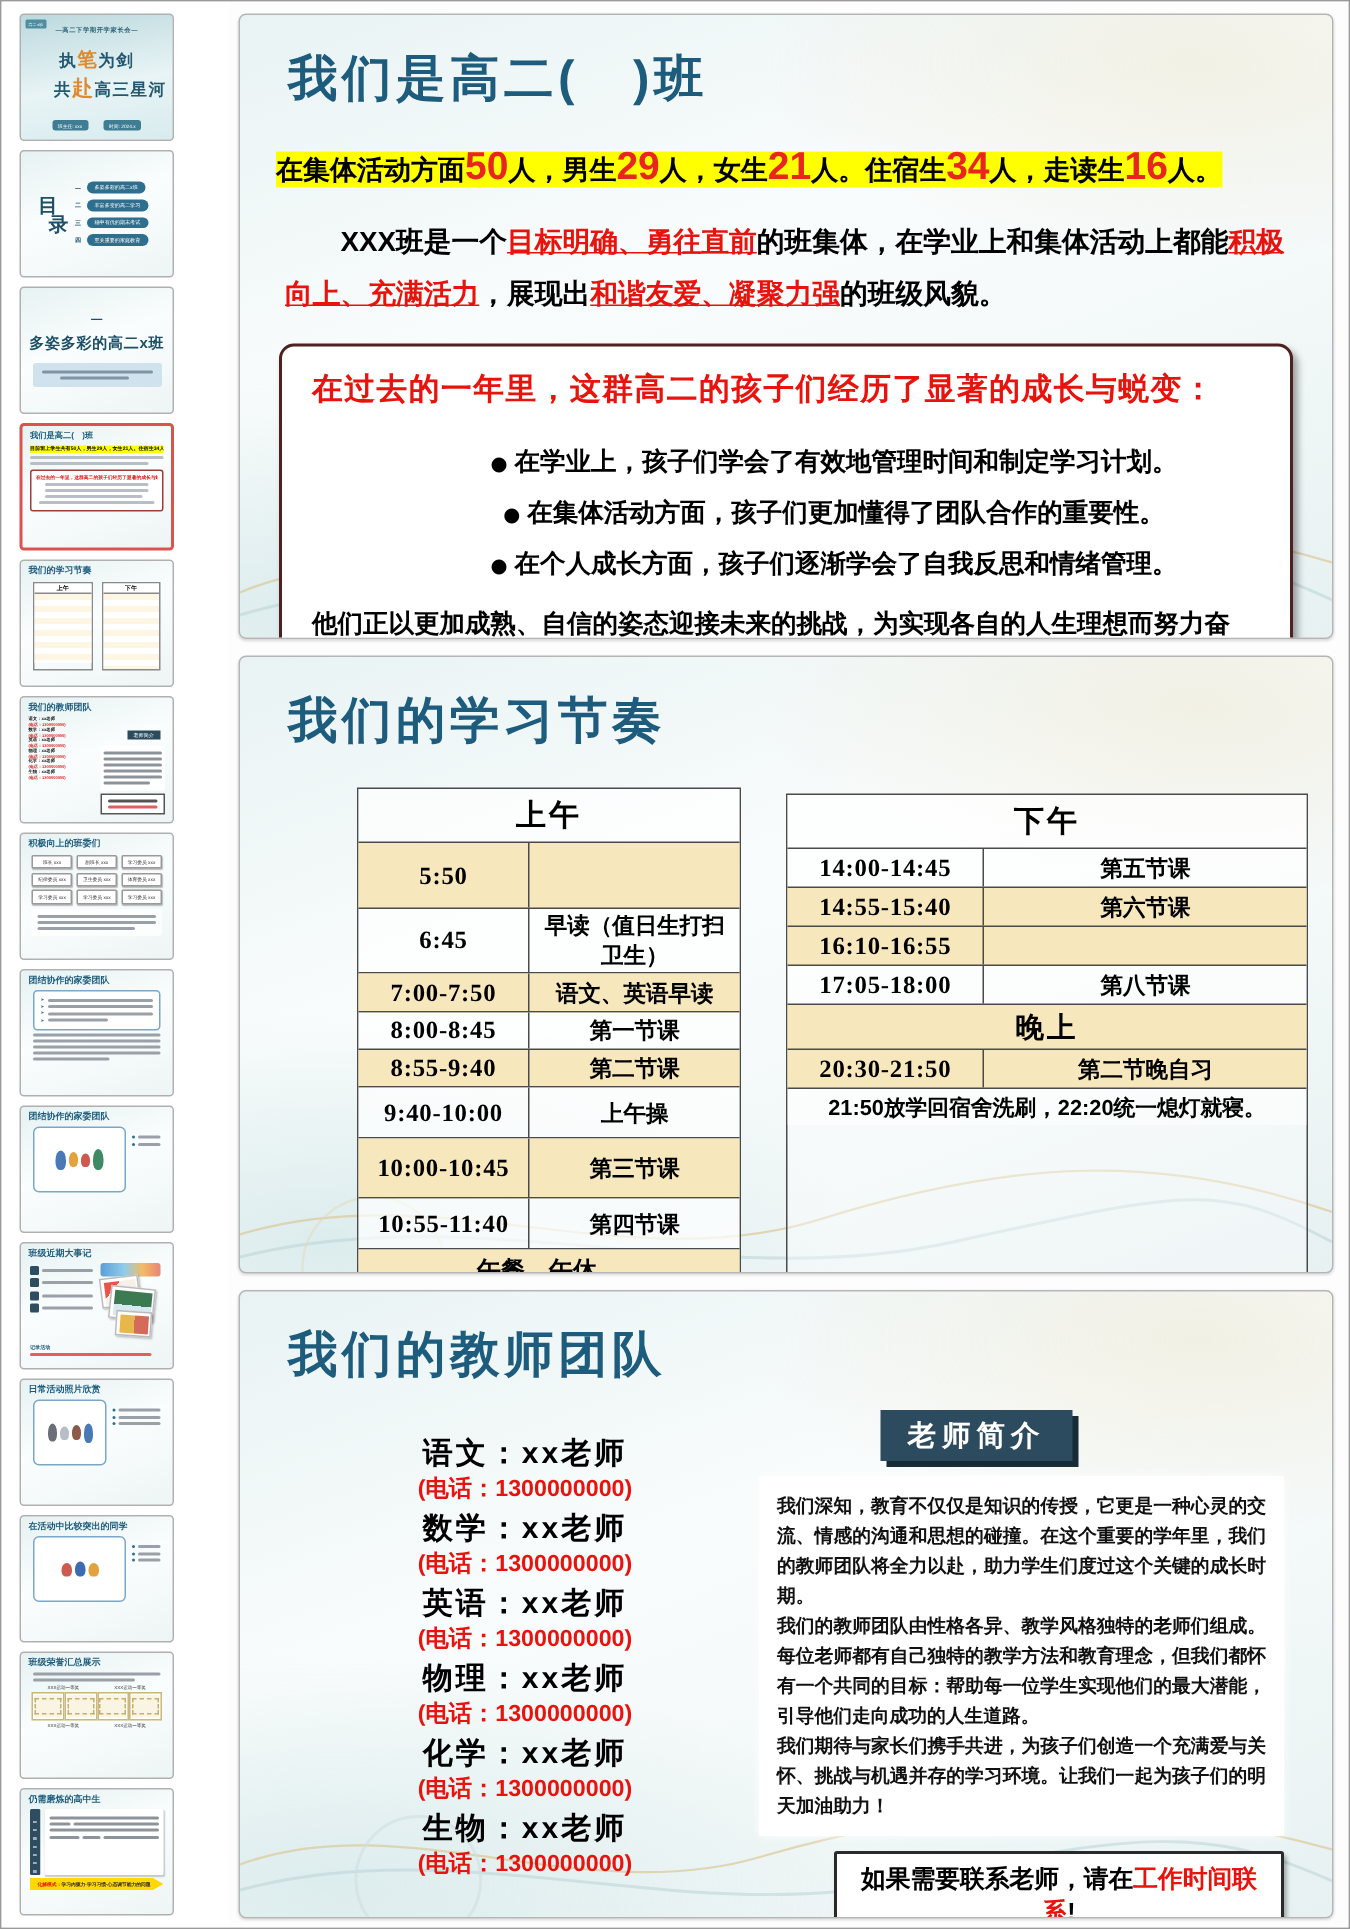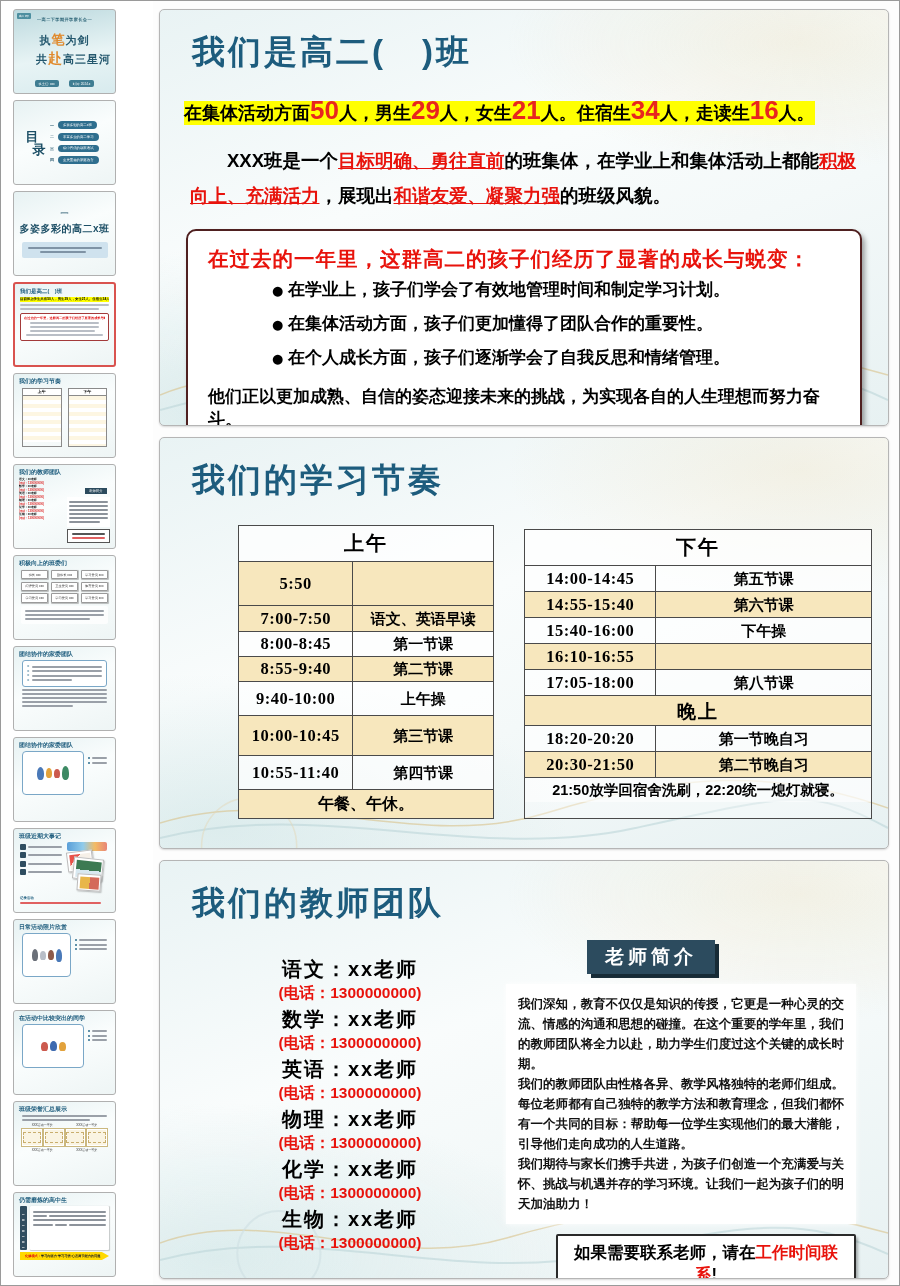--- a/index.html
+++ b/index.html
@@ -132,42 +132,42 @@
 
   
   .stats-line{margin:26px 0 0 24px;font-size:18px;font-weight:bold;color:#000;white-space:nowrap;position:relative;}
   .stats-line .hl{background:#ffff00;padding:2px 0;}
   .stats-line .num{color:#e8251f;font-size:26px;line-height:18px;}
   .intro-par{margin:18px 28px 0 30px;font-size:18.5px;line-height:35px;font-weight:bold;color:#000;text-indent:2em;position:relative;}
   .intro-par .red{color:#e8130c;text-decoration:underline;}
   .grow-box{margin:16px 26px 0 26px;background:#fff;border:2.5px solid #4f2020;border-radius:10px;
             box-shadow:3px 4px 5px rgba(0,0,0,.35);padding:14px 20px 12px;position:relative;}
   .grow-head{color:#e8130c;font-size:20.5px;font-weight:bold;font-family:"DejaVu Serif","Liberation Serif",serif;letter-spacing:1px;}
-  .grow-bullets{margin:0 0 0 64px;list-style:none;}
+  .grow-bullets{margin:19px 0 0 64px;list-style:none;text-align:center;}
   .grow-bullets li{font-size:17px;font-weight:bold;line-height:33px;font-family:"DejaVu Serif","Liberation Serif",serif;color:#000;}
   .grow-bullets li::before{content:"● ";font-size:13px;}
   .grow-foot{margin-top:10px;font-size:17px;font-weight:bold;font-family:"DejaVu Serif","Liberation Serif",serif;color:#000;}
 
   
   .tables{display:flex;gap:30px;margin:22px 0 0 78px;position:relative;}
   .sched{border:1.6px solid #4a4a4a;background:rgba(255,255,255,.35);}
   .sched.left{width:256px;}
   .sched.right{width:348px;margin-top:4px;}
   .sch-hdr{font-size:20px;font-weight:bold;text-align:center;padding:4px 0;border-bottom:1.2px solid #4a4a4a;background:rgba(255,255,255,.6);letter-spacing:2px;}
   .trow{display:flex;border-bottom:1.2px solid #4a4a4a;}
   .trow:last-child{border-bottom:none;}
   .trow.shade{background:#f7e7bd;}
   .trow.plain{background:rgba(255,255,255,.55);}
   .tcell{display:flex;align-items:center;justify-content:center;text-align:center;}
   .tc-time{width:45%;border-right:1.2px solid #4a4a4a;font-weight:bold;font-size:16.5px;letter-spacing:.5px;font-family:Liberation Serif, serif;}
   .sched.right .tc-time{width:38%;}
   .tc-act{flex:1;font-weight:bold;font-size:15px;font-family:"DejaVu Serif","Liberation Serif",serif;padding:1px 4px;line-height:20px;}
   .span-cell{flex:1;font-weight:bold;font-size:16px;font-family:"DejaVu Serif","Liberation Serif",serif;}
   .ev-hdr{font-size:19px !important;font-family:"Liberation Sans",sans-serif !important;letter-spacing:2px;}
-  .rh30{min-height:30px;align-items:flex-end;}.rh44{min-height:44px;}.rh48{min-height:48px;}.rh26{min-height:26px;}
+  .rh30{min-height:30px;}.rh44{min-height:44px;}.rh48{min-height:48px;}.rh26{min-height:26px;}
   .rh25{min-height:25px;}.rh34{min-height:34px;}.rh40{min-height:40px;}.rh28{min-height:28px;}.rh24{min-height:24px;}
 
   
   .s3-body{display:flex;margin:14px 0 0 60px;position:relative;}
   .teachers{width:260px;text-align:center;padding-top:16px;}
   .t-subj{font-size:20px;font-weight:bold;color:#000;letter-spacing:2px;line-height:26px;}
   .t-phone{font-size:15.5px;font-weight:bold;color:#e8130c;line-height:21px;margin-bottom:3px;}
   .s3-right{width:350px;margin-left:26px;display:flex;flex-direction:column;}
   .badge{align-self:center;margin-left:-60px;background:#2c4b5e;color:#fff;font-size:19px;font-weight:bold;letter-spacing:4px;padding:4px 18px;box-shadow:4px 4px 0 #172b36;}
   .intro-box{margin-top:10px;background:#fff;padding:10px 12px;box-shadow:0 0 6px rgba(255,255,255,.9);}
@@ -542,20 +542,24 @@
         <circle cx="90" cy="118" r="48" stroke="#e3d7b8" fill="none" stroke-width="1.5" opacity="0.5"></circle>
       </svg>
       <div class="slide-title">我们的学习节奏</div>
       <div class="tables">
 
         <div class="sched left">
           <div class="sch-hdr">上午</div>
           <div class="trow shade rh44">
               <div class="tcell tc-time">5:50</div>
             </div>
+          <div class="trow plain rh26">
+              <div class="tcell tc-time">6:45</div>
+              <div class="tcell tc-act">早读（值日生打扫卫生）</div>
+            </div>
           <div class="trow shade rh26">
               <div class="tcell tc-time">7:00-7:50</div>
               <div class="tcell tc-act">语文、英语早读</div>
             </div>
           <div class="trow plain rh25">
               <div class="tcell tc-time">8:00-8:45</div>
               <div class="tcell tc-act">第一节课</div>
             </div>
           <div class="trow shade rh25">
               <div class="tcell tc-time">8:55-9:40</div>
@@ -581,37 +585,29 @@
         <div class="sched right">
           <div class="sch-hdr">下午</div>
           <div class="trow plain rh26">
               <div class="tcell tc-time">14:00-14:45</div>
               <div class="tcell tc-act">第五节课</div>
             </div>
           <div class="trow shade rh26">
               <div class="tcell tc-time">14:55-15:40</div>
               <div class="tcell tc-act">第六节课</div>
             </div>
-          <div class="trow plain rh26">
-              <div class="tcell tc-time">15:40-16:00</div>
-              <div class="tcell tc-act">下午操</div>
-            </div>
           <div class="trow shade rh26">
               <div class="tcell tc-time">16:10-16:55</div>
             </div>
           <div class="trow plain rh26">
               <div class="tcell tc-time">17:05-18:00</div>
               <div class="tcell tc-act">第八节课</div>
             </div>
           <div class="trow shade rh30">
               <div class="tcell span-cell ev-hdr">晚上</div>
-            </div>
-          <div class="trow plain rh26">
-              <div class="tcell tc-time">18:20-20:20</div>
-              <div class="tcell tc-act">第一节晚自习</div>
             </div>
           <div class="trow shade rh26">
               <div class="tcell tc-time">20:30-21:50</div>
               <div class="tcell tc-act">第二节晚自习</div>
             </div>
           <div class="trow plain rh24">
               <div class="tcell span-cell" style="font-size:14.5px;font-family:'Liberation Sans',sans-serif;">21:50放学回宿舍洗刷，22:20统一熄灯就寝。</div>
             </div>
         </div>
 

